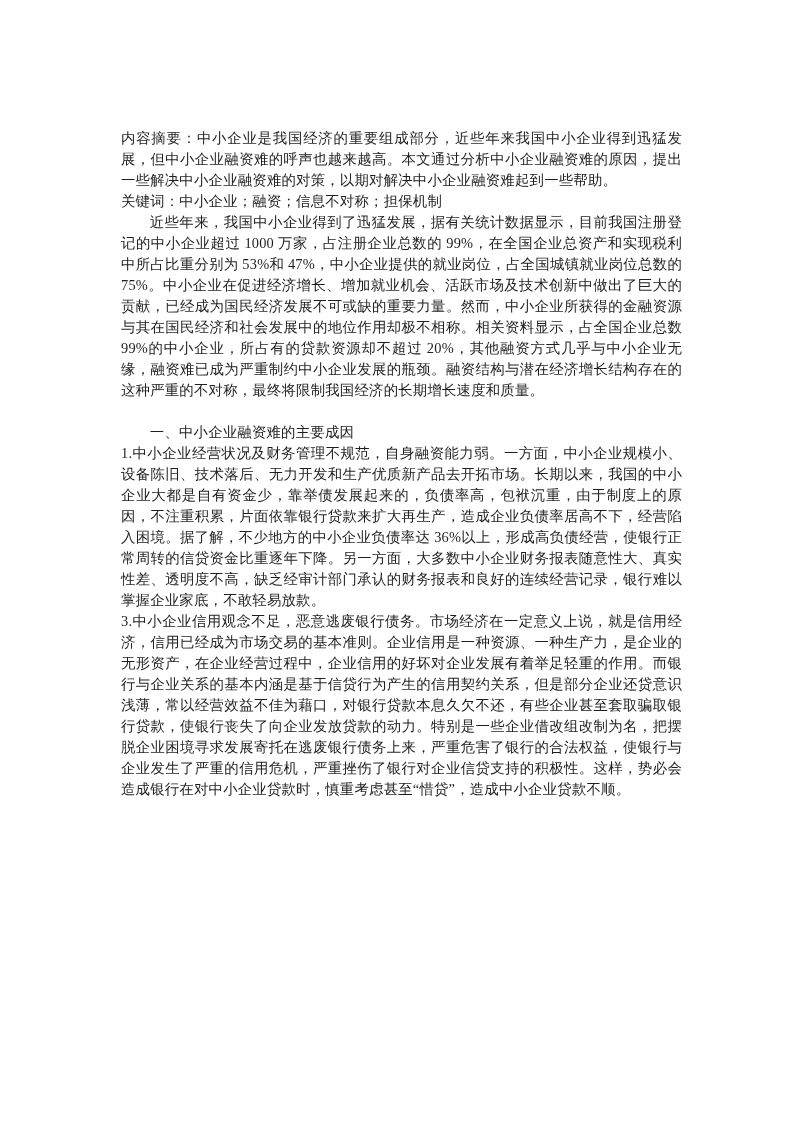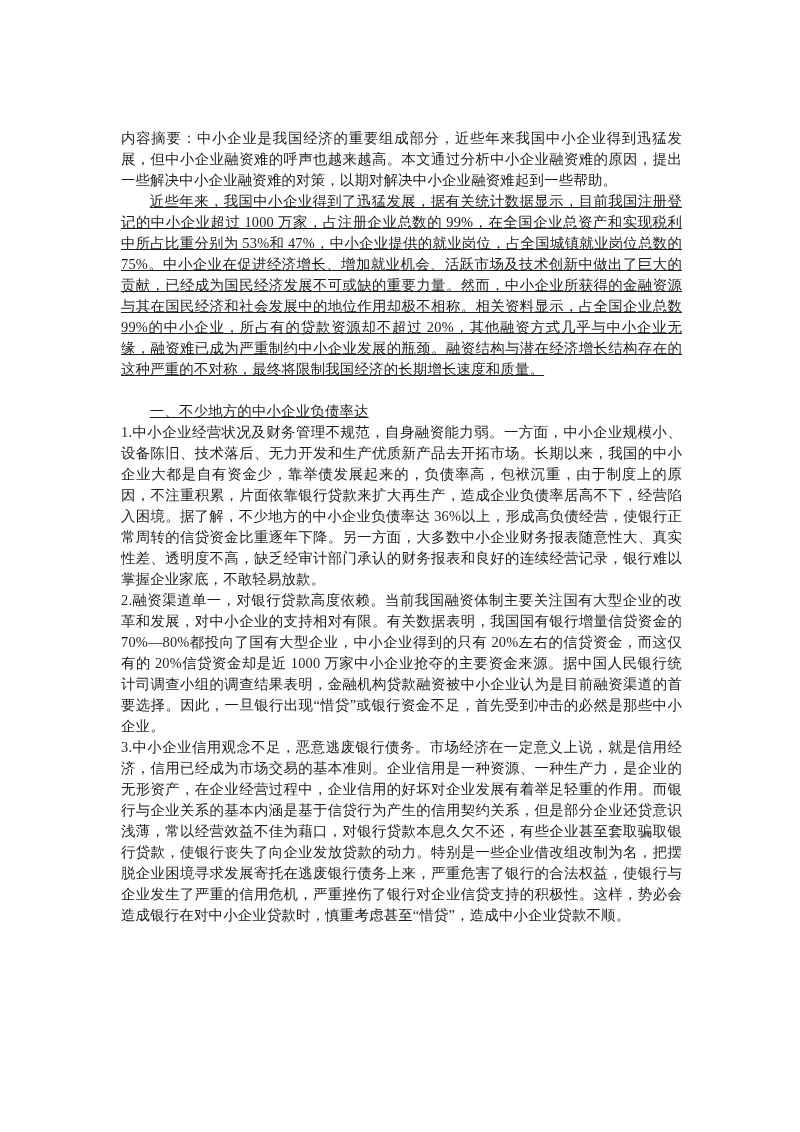--- a/index.html
+++ b/index.html
@@ -20,28 +20,28 @@
     left: 121px;
     top: 128px;
     width: 561px;
     font-size: 14.4px;
     line-height: 21px;
     color: #1e1e1e;
     text-align: justify;
     letter-spacing: 0.2px;
   }
   .para { margin: 0; }
-  .indent { text-indent: 2em; text-decoration: underline; }
+  .indent { text-indent: 2em; }
   .heading-space { margin-top: 21px; }
 </style>
 </head>
 <body style="background: rgb(255, 255, 255);">
 
 <div class="page">
   <div class="content" style="color: rgb(30, 30, 30);">
     <p class="para">内容摘要：中小企业是我国经济的重要组成部分，近些年来我国中小企业得到迅猛发展，但中小企业融资难的呼声也越来越高。本文通过分析中小企业融资难的原因，提出一些解决中小企业融资难的对策，以期对解决中小企业融资难起到一些帮助。</p>
+    <p class="para">关键词：中小企业；融资；信息不对称；担保机制</p>
     <p class="para indent">近些年来，我国中小企业得到了迅猛发展，据有关统计数据显示，目前我国注册登记的中小企业超过 1000 万家，占注册企业总数的 99%，在全国企业总资产和实现税利中所占比重分别为 53%和 47%，中小企业提供的就业岗位，占全国城镇就业岗位总数的 75%。中小企业在促进经济增长、增加就业机会、活跃市场及技术创新中做出了巨大的贡献，已经成为国民经济发展不可或缺的重要力量。然而，中小企业所获得的金融资源与其在国民经济和社会发展中的地位作用却极不相称。相关资料显示，占全国企业总数 99%的中小企业，所占有的贷款资源却不超过 20%，其他融资方式几乎与中小企业无缘，融资难已成为严重制约中小企业发展的瓶颈。融资结构与潜在经济增长结构存在的这种严重的不对称，最终将限制我国经济的长期增长速度和质量。</p>
-    <p class="para indent heading-space">一、不少地方的中小企业负债率达</p>
+    <p class="para indent heading-space">一、中小企业融资难的主要成因</p>
     <p class="para">1.中小企业经营状况及财务管理不规范，自身融资能力弱。一方面，中小企业规模小、设备陈旧、技术落后、无力开发和生产优质新产品去开拓市场。长期以来，我国的中小企业大都是自有资金少，靠举债发展起来的，负债率高，包袱沉重，由于制度上的原因，不注重积累，片面依靠银行贷款来扩大再生产，造成企业负债率居高不下，经营陷入困境。据了解，不少地方的中小企业负债率达 36%以上，形成高负债经营，使银行正常周转的信贷资金比重逐年下降。另一方面，大多数中小企业财务报表随意性大、真实性差、透明度不高，缺乏经审计部门承认的财务报表和良好的连续经营记录，银行难以掌握企业家底，不敢轻易放款。</p>
-    <p class="para">2.融资渠道单一，对银行贷款高度依赖。当前我国融资体制主要关注国有大型企业的改革和发展，对中小企业的支持相对有限。有关数据表明，我国国有银行增量信贷资金的 70%—80%都投向了国有大型企业，中小企业得到的只有 20%左右的信贷资金，而这仅有的 20%信贷资金却是近 1000 万家中小企业抢夺的主要资金来源。据中国人民银行统计司调查小组的调查结果表明，金融机构贷款融资被中小企业认为是目前融资渠道的首要选择。因此，一旦银行出现“惜贷”或银行资金不足，首先受到冲击的必然是那些中小企业。</p>
     <p class="para">3.中小企业信用观念不足，恶意逃废银行债务。市场经济在一定意义上说，就是信用经济，信用已经成为市场交易的基本准则。企业信用是一种资源、一种生产力，是企业的无形资产，在企业经营过程中，企业信用的好坏对企业发展有着举足轻重的作用。而银行与企业关系的基本内涵是基于信贷行为产生的信用契约关系，但是部分企业还贷意识浅薄，常以经营效益不佳为藉口，对银行贷款本息久欠不还，有些企业甚至套取骗取银行贷款，使银行丧失了向企业发放贷款的动力。特别是一些企业借改组改制为名，把摆脱企业困境寻求发展寄托在逃废银行债务上来，严重危害了银行的合法权益，使银行与企业发生了严重的信用危机，严重挫伤了银行对企业信贷支持的积极性。这样，势必会造成银行在对中小企业贷款时，慎重考虑甚至“惜贷”，造成中小企业贷款不顺。</p>
   </div>
 </div>
 
 </body></html>

